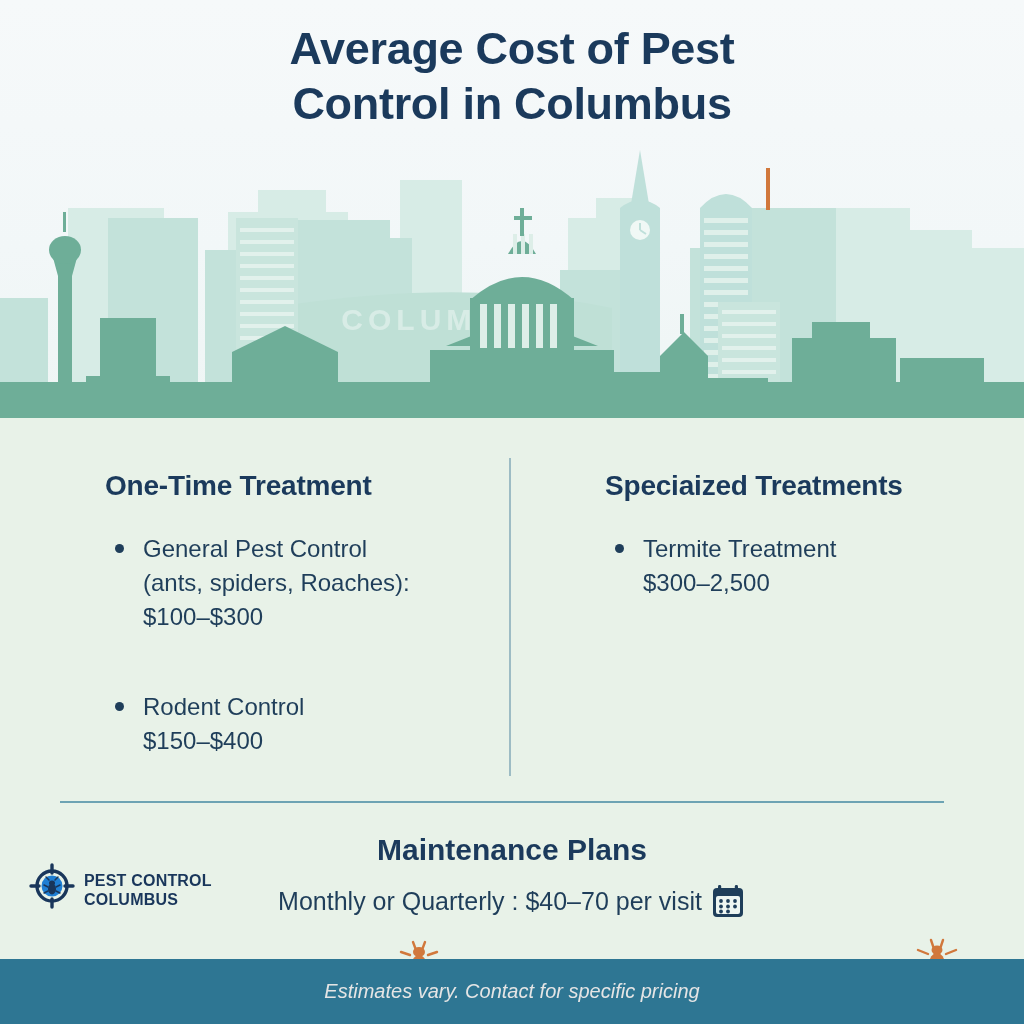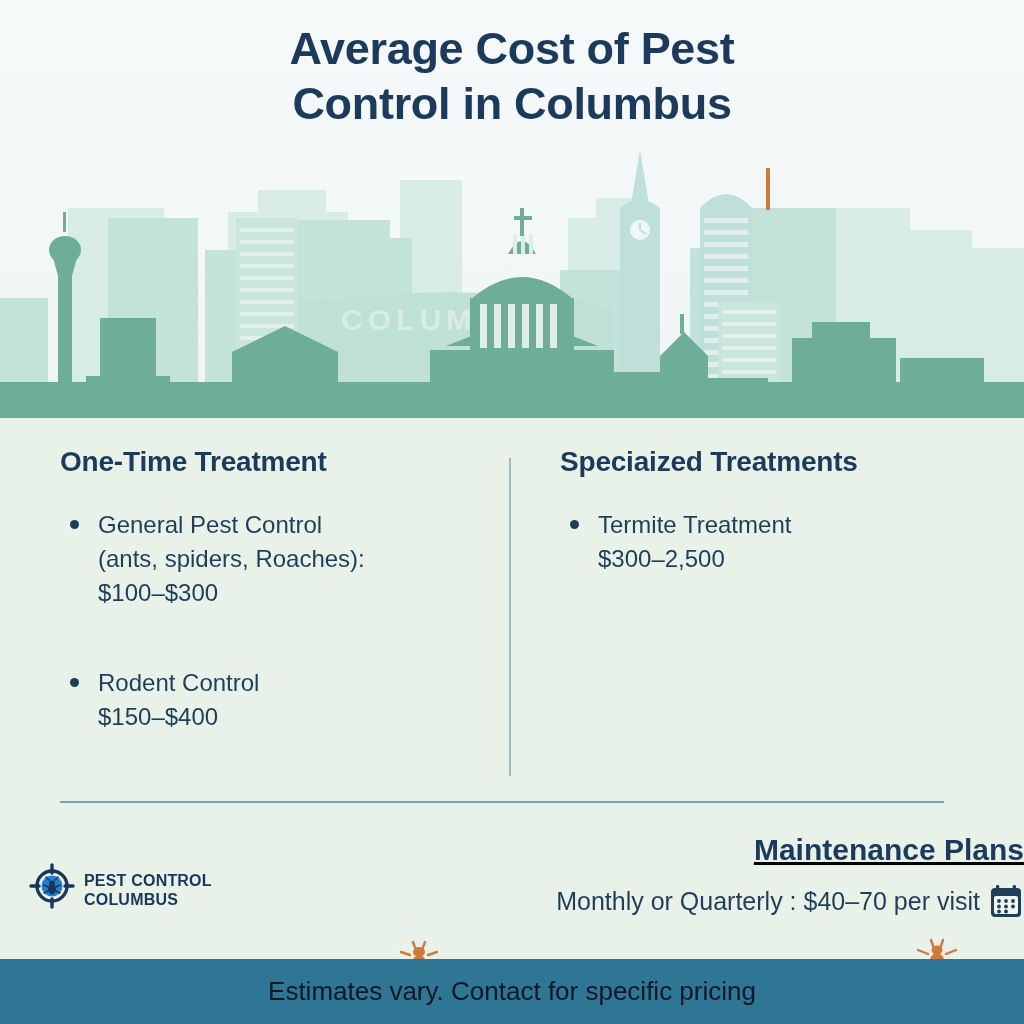--- a/index.html
+++ b/index.html
@@ -49,21 +49,22 @@
   .body-panel {
     position: absolute;
     left: 0; top: 418px;
     width: 1024px;
     height: 541px;
     background: #e8f2e8;
   }
 
   .col {
     position: absolute;
-    top: 28px;
+    top: 52px;
+    margin-left: 45px;
   }
   .col-left  { left: 60px;  width: 430px; }
   .col-right { left: 560px; width: 430px; }
 
   .col-heading {
     color: #1b3a5c;
     font-size: 28px;
     font-weight: bold;
     margin: 0 0 30px 0;
     letter-spacing: -0.2px;
@@ -105,22 +106,21 @@
     height: 2px;
     background: #5f9aad;
     opacity: .9;
   }
 
   
   .maint {
     position: absolute;
     left: 0; top: 415px;
     width: 1024px;
-    text-align: right;
-    text-decoration: underline;
+    text-align: center;
   }
   .maint-title {
     color: #1b3a5c;
     font-size: 30px;
     font-weight: bold;
     margin: 0 0 16px 0;
   }
   .maint-sub {
     display: inline-flex;
     align-items: center;
@@ -152,22 +152,23 @@
     position: absolute;
     left: 0; top: 959px;
     width: 1024px;
     height: 65px;
     background: #2e7693;
     display: flex;
     align-items: center;
     justify-content: center;
   }
   .footer-text {
-    color: #0f172a;
-    font-size: 26px;
+    color: #e5e5e5;
+    font-size: 20px;
+    font-style: italic;
   }
 
   .icon-abs { position: absolute; }
 </style>
 </head>
 <body>
 
 <div class="header">
 
   <div class="title">

